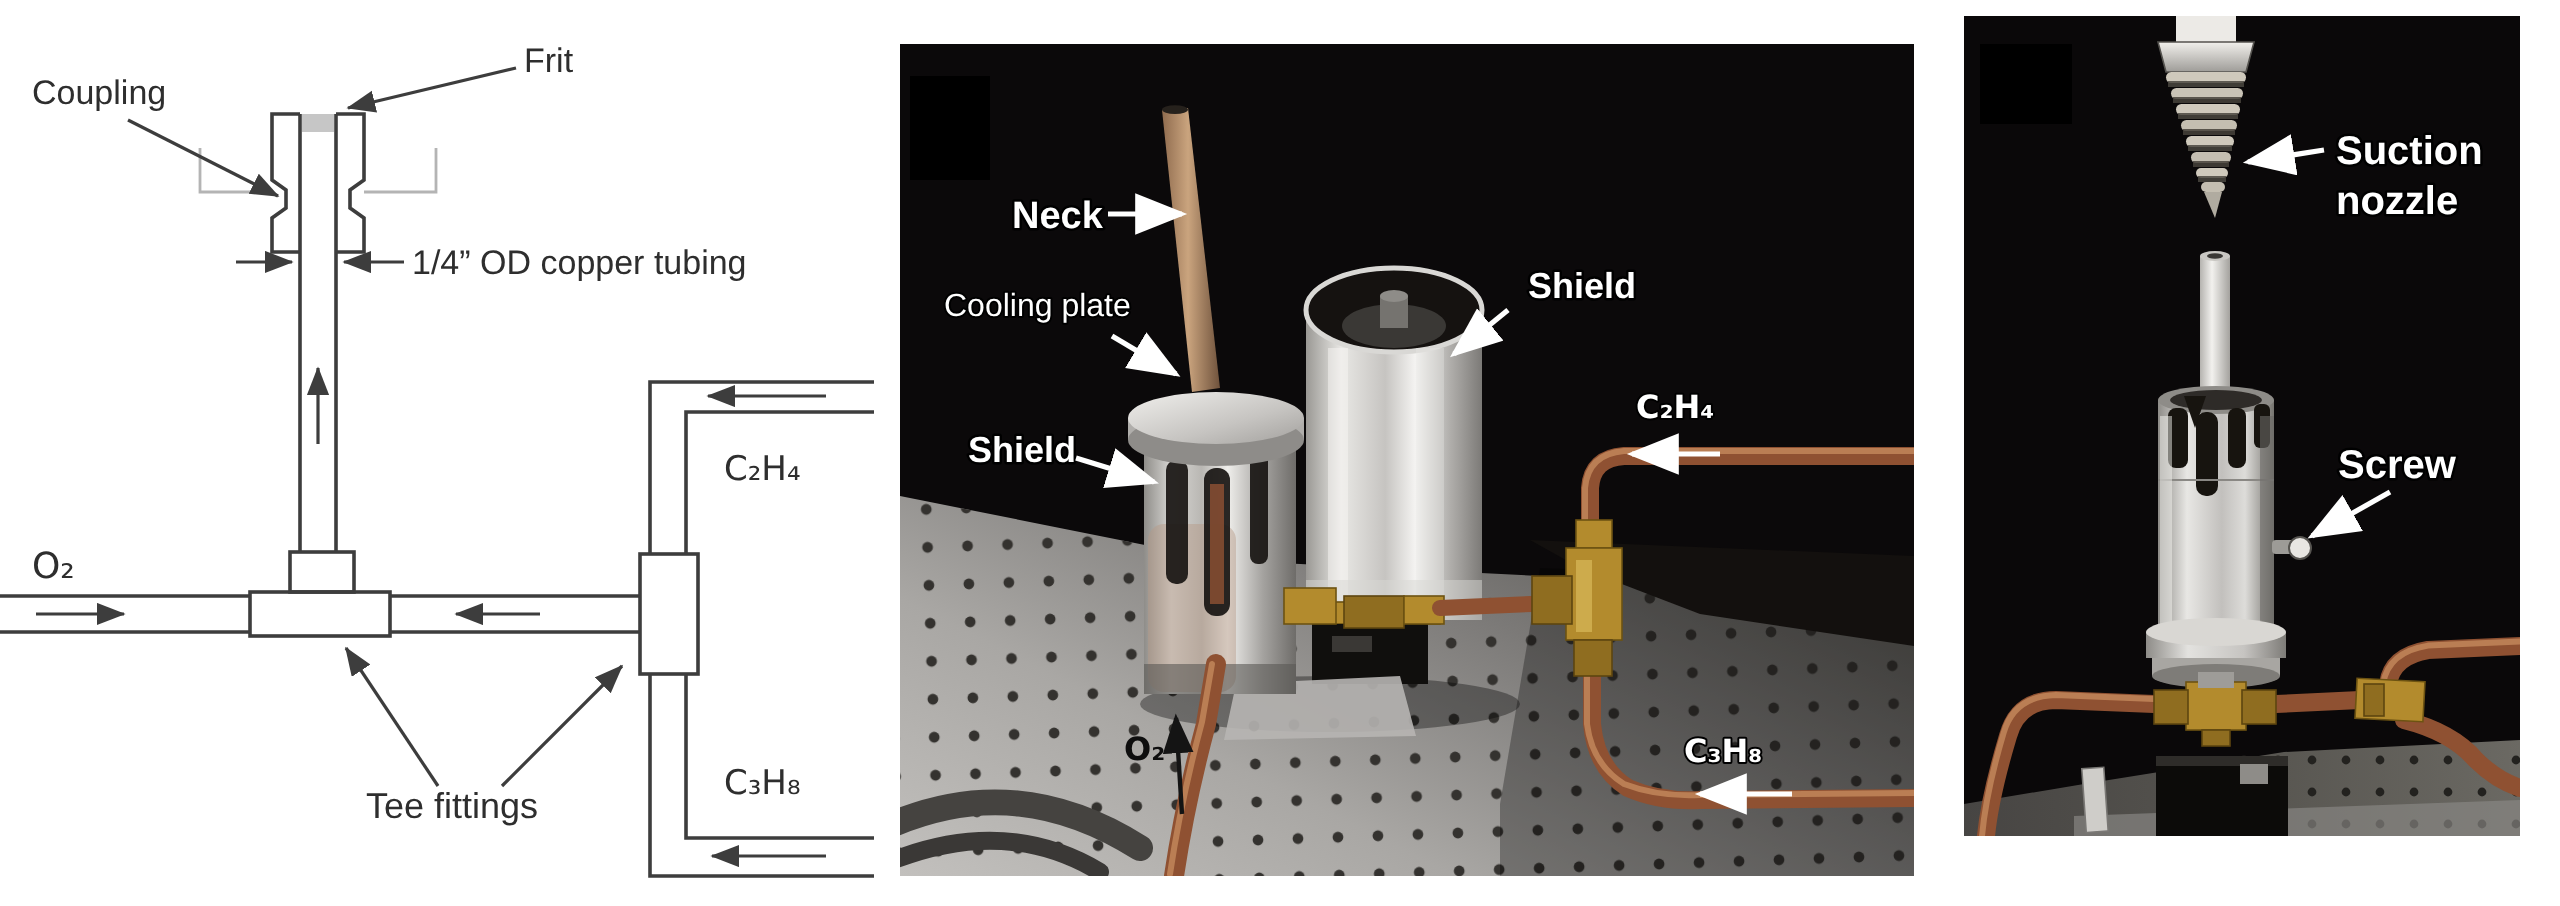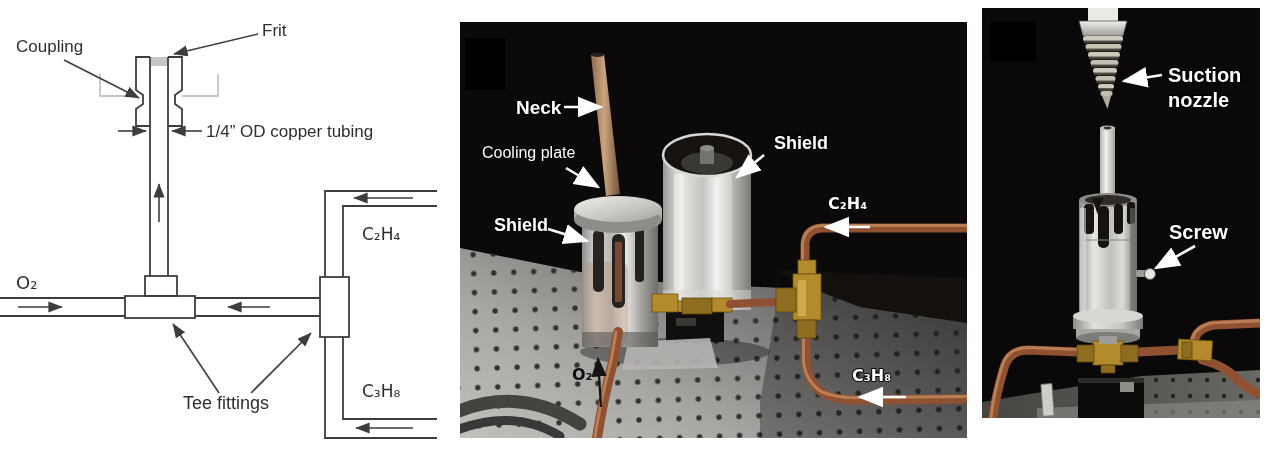--- a/index.html
+++ b/index.html
@@ -104,21 +104,21 @@
       </g>
       <path class="sch-arrow" d="M413,428 H356" marker-end="url(#ah-d)"></path>
       <text class="sch-frm" x="362" y="397" font-size="17">C₃H₈</text>
 
       <text class="sch-txt" x="183" y="409" font-size="18">Tee fittings</text>
       <path class="sch-arrow" d="M219,393 L173,324" marker-end="url(#ah-d)"></path>
       <path class="sch-arrow" d="M251,393 L311,333" marker-end="url(#ah-d)"></path>
     </svg>
   </div>
 
-  <div class="panel" style="left:460px;top:22px;">
+  <div class="panel" style="left:450px;top:22px;">
     <svg width="507" height="416" viewBox="0 0 507 416">
       <defs>
         <marker id="ah-w1" markerWidth="11" markerHeight="9" refX="9" refY="4" orient="auto">
           <path d="M0,0 L10,4 L0,8 Z" fill="#ffffff"></path>
         </marker>
         <marker id="ah-k" markerWidth="10" markerHeight="8" refX="8" refY="3.5" orient="auto">
           <path d="M0,0 L9,3.5 L0,7 Z" fill="#141414"></path>
         </marker>
         <linearGradient id="gradTable" x1="0" y1="1" x2="1" y2="0.25">
           <stop offset="0" stop-color="#c2c0bd"></stop>

